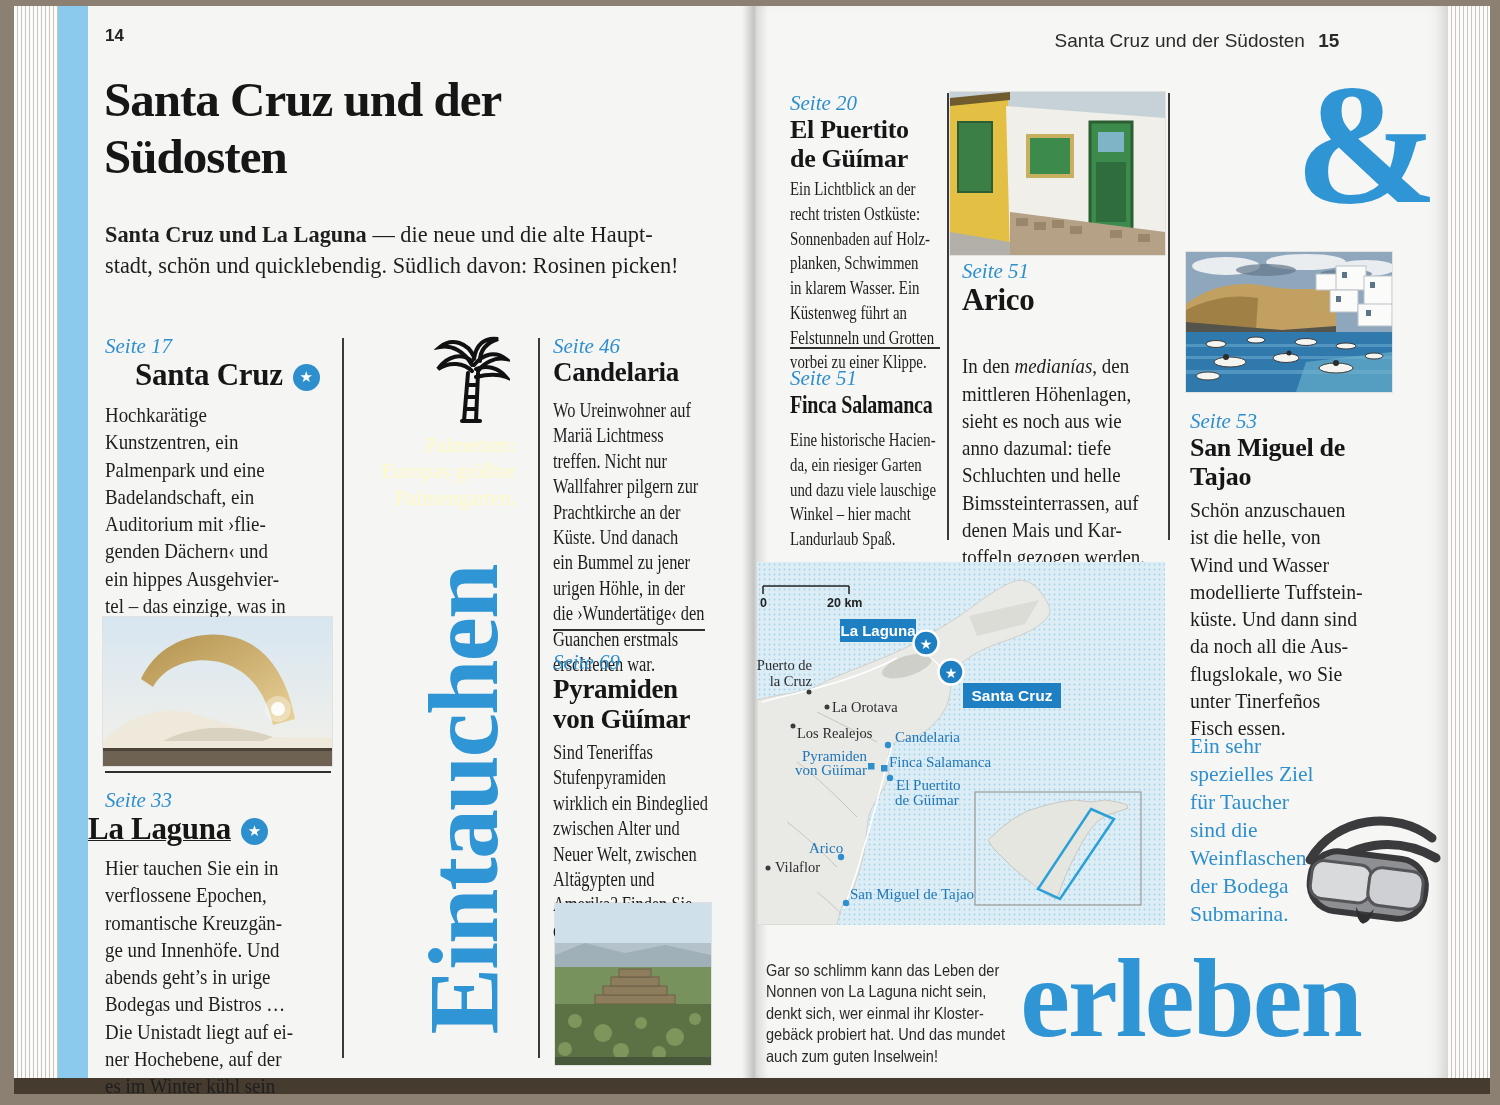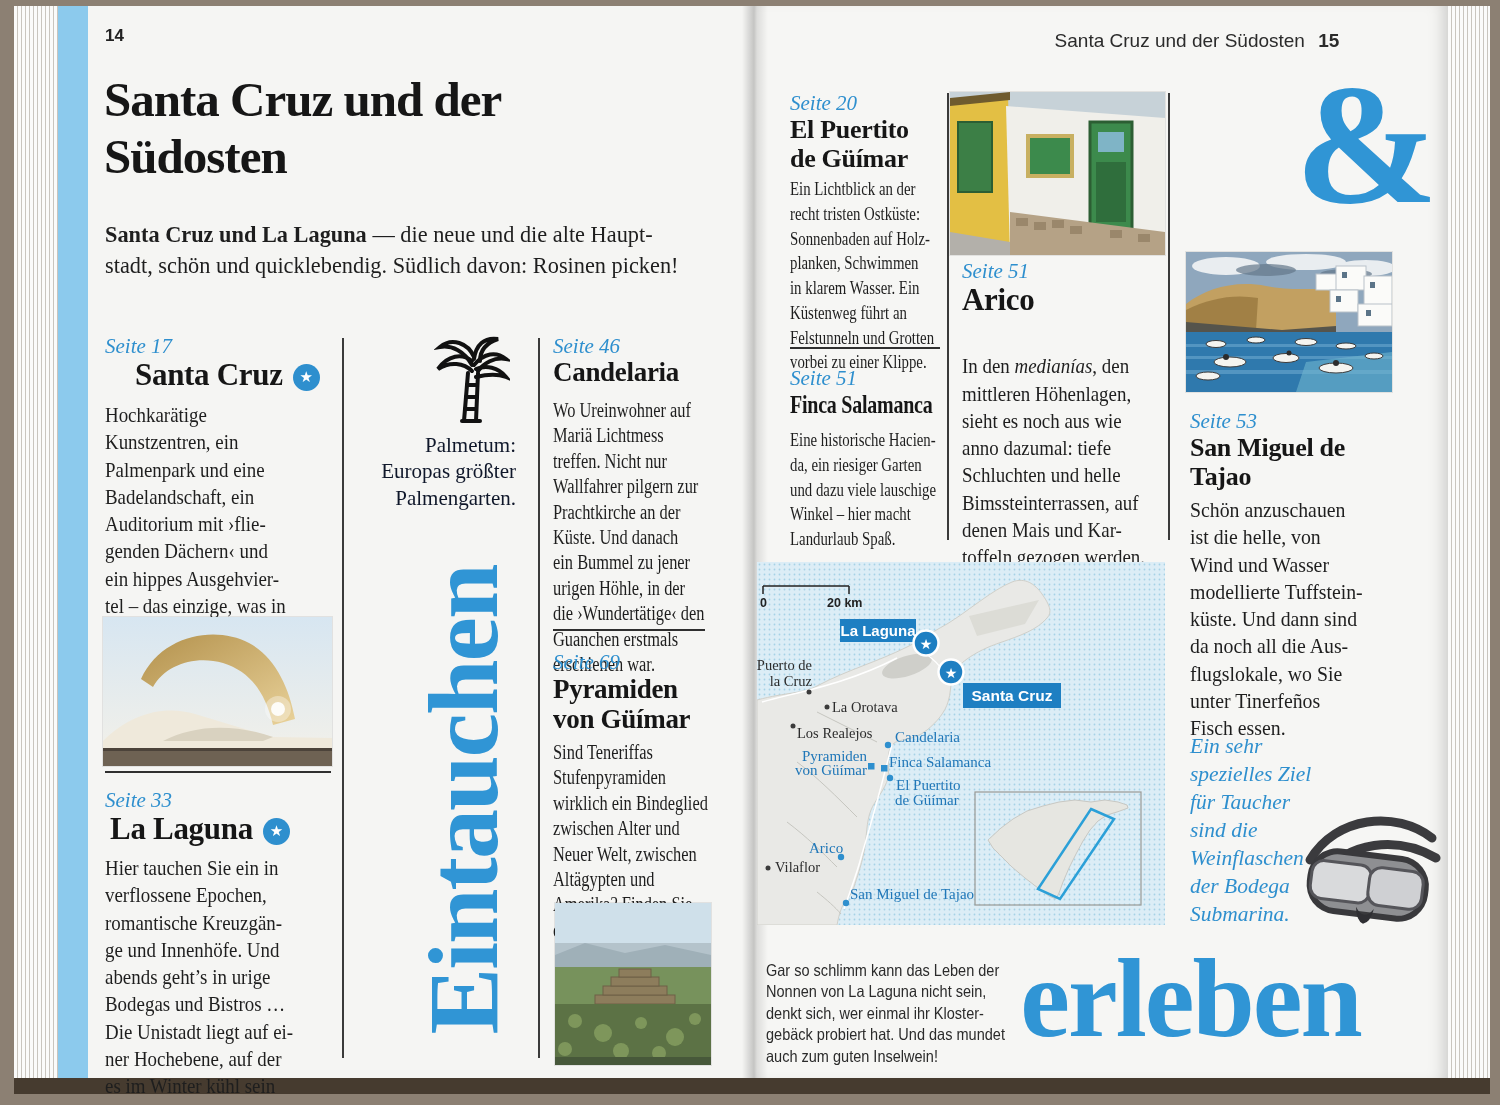--- a/index.html
+++ b/index.html
@@ -99,21 +99,21 @@
       <circle cx="175" cy="92" r="13" fill="#fff" opacity=".35"></circle>
       <path d="M0,124 C28,96 62,88 92,97 C120,105 146,114 170,120 L229,121 L229,134 L0,134 Z" fill="#efe9db"></path>
       <path d="M60,124 C90,108 130,106 170,120 L160,124 Z" fill="#d9d2c0"></path>
       <rect y="133" width="229" height="16" fill="#6e6253"></rect>
       <rect y="131" width="229" height="3" fill="#4c433a"></rect>
     </svg>
   </div>
   <div class="abs hrule" style="left:105px;top:771px;width:226px;"></div>
 
   <div class="abs seite" style="left:105px;top:788px;">Seite 33</div>
-  <div class="abs" style="left:110px;top:812px;">
+  <div class="abs" style="left:88px;top:812px;text-decoration:underline;">
     <span class="h1" style="font-size:31px;">La Laguna</span><span class="star-badge">★</span>
   </div>
   <div class="abs body pre cx88" style="left:105px;top:855px;width:272px;font-size:21.5px;">Hier tauchen Sie ein in
 verflossene Epochen,
 romantische Kreuzgän-
 ge und Innenhöfe. Und
 abends geht’s in urige
 Bodegas und Bistros …
 Die Unistadt liegt auf ei-
 ner Hochebene, auf der
@@ -125,21 +125,21 @@
       <path d="M38,36 C30,28 16,26 4,34 C14,20 28,18 38,26"></path>
       <path d="M38,30 C30,16 18,10 6,12 C18,2 34,8 40,22"></path>
       <path d="M40,24 C42,10 50,2 64,4 C52,8 46,16 46,26"></path>
       <path d="M40,30 C50,18 62,16 72,24 C60,22 50,28 44,36"></path>
       <path d="M42,34 C52,30 64,32 72,42 C62,38 50,40 42,42"></path>
       <path d="M34,38 L30,86 M44,38 L42,86"></path>
       <path d="M33,50 L43,50 M32,62 L43,62 M31,74 L42,74"></path>
       <path d="M28,86 L46,86"></path>
     </svg>
   </div>
-  <div class="abs pre" style="left:368px;top:432px;width:148px;font-size:21px;line-height:1.25;color:#0f172a;text-align:right;">Palmetum:
+  <div class="abs pre" style="left:368px;top:432px;width:148px;font-size:21px;line-height:1.25;color:#fef9c3;text-align:right;">Palmetum:
 Europas größter
 Palmengarten.</div>
   <div class="abs bigblue" style="left:463px;top:800px;transform:translate(-50%,-50%) rotate(-90deg);font-size:100px;letter-spacing:-2px;white-space:nowrap;">Eintauchen</div>
 
   <div class="abs seite" style="left:553px;top:334px;">Seite 46</div>
   <div class="abs h1" style="left:553px;top:358px;font-size:27px;">Candelaria</div>
   <div class="abs body pre cx82" style="left:553px;top:398px;width:218px;font-size:20px;">Wo Ureinwohner auf
 Mariä Lichtmess
 treffen. Nicht nur
 Wallfahrer pilgern zur
@@ -324,21 +324,21 @@
   <div class="abs body pre cx92" style="left:1190px;top:497px;width:228px;font-size:21.5px;">Schön anzuschauen
 ist die helle, von
 Wind und Wasser
 modellierte Tuffstein-
 küste. Und dann sind
 da noch all die Aus-
 flugslokale, wo Sie
 unter Tinerfeños
 Fisch essen.</div>
 
-  <div class="abs pre" style="left:1190px;top:733px;width:170px;font-size:21.5px;line-height:1.3;color:#2e8fce;font-style:italic;">Ein sehr
+  <div class="abs pre" style="left:1190px;top:733px;width:170px;font-size:21.5px;line-height:1.3;color:#2e8fce;">Ein sehr
 spezielles Ziel
 für Taucher
 sind die
 Weinflaschen
 der Bodega
 Submarina.</div>
 
   <div class="abs" style="left:1292px;top:796px;width:150px;height:140px;">
     <svg width="150" height="140" viewBox="0 0 150 140">
       <g fill="none" stroke="#3b3b3e" stroke-width="9" stroke-linecap="round">

